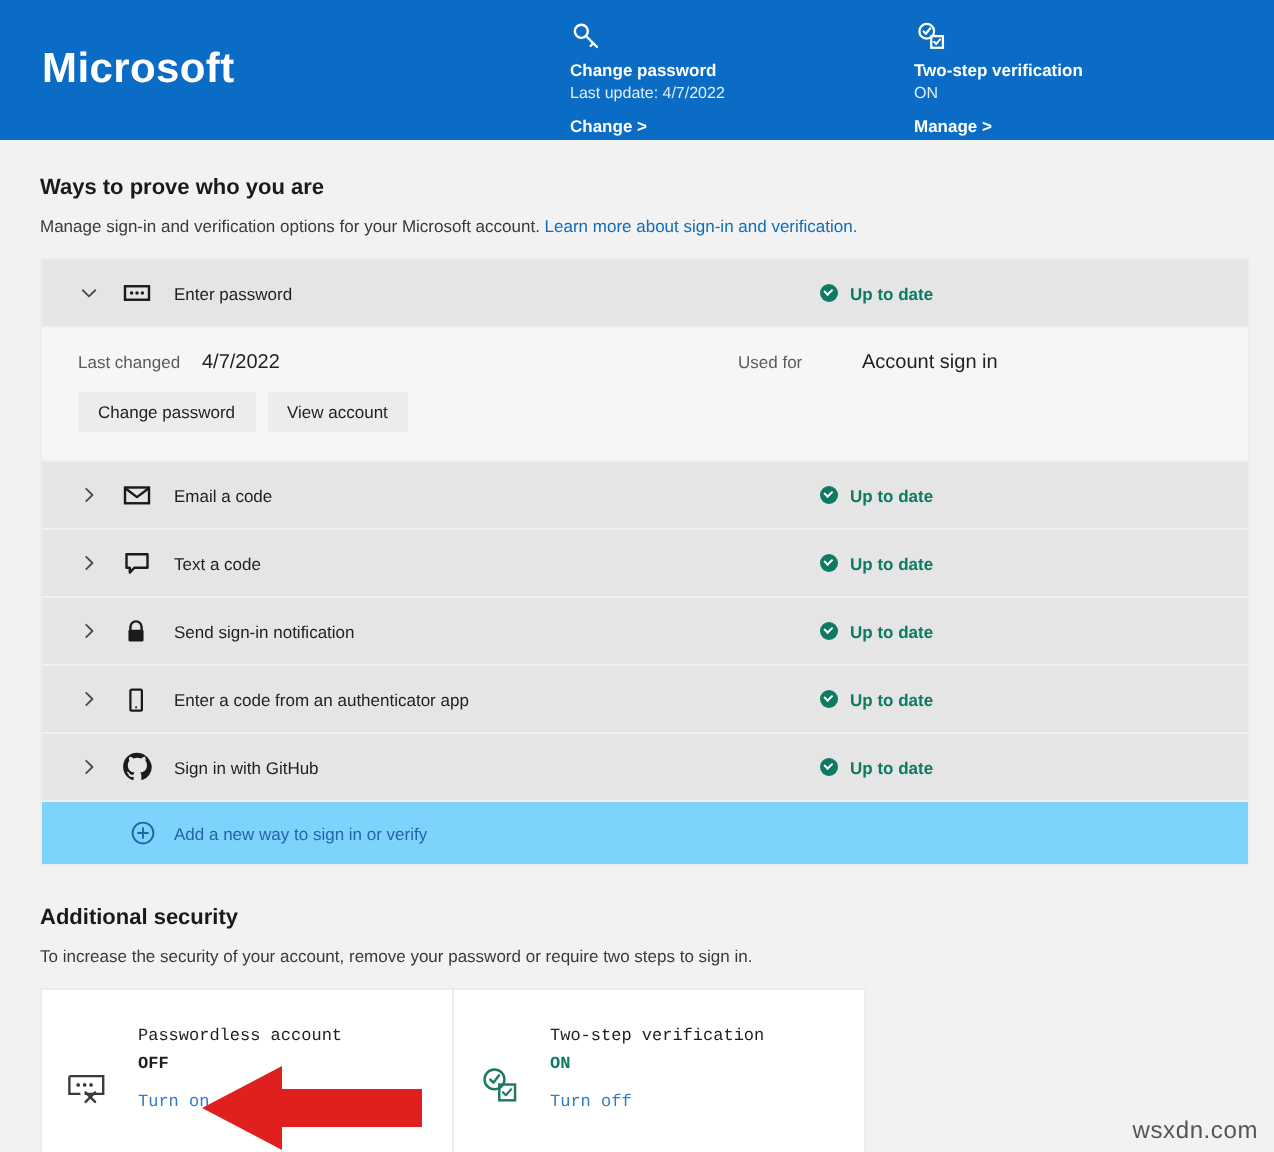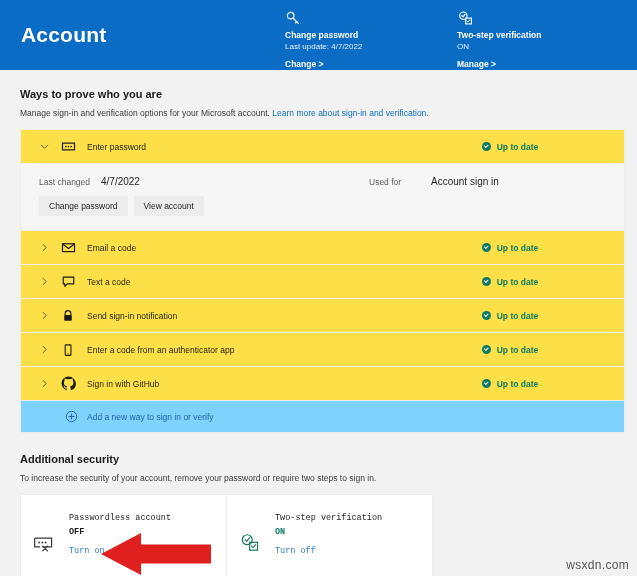--- a/index.html
+++ b/index.html
@@ -86,21 +86,21 @@
     margin: 11px 12px 0 20px;
     background: #ffffff;
     border: 1px solid #ededed;
   }
   .row {
     display: flex;
     align-items: center;
     height: 33px;
     padding: 0 14px 0 18px;
     border-bottom: 1px solid #f0f0f0;
-    background: #fde047;
+    background: #e5e5e5;
   }
   .row:last-child { border-bottom: none; }
   .row .chev {
     width: 22px;
     flex: 0 0 22px;
     display: flex;
     align-items: center;
     color: #4a4a4a;
   }
   .row .rowicon {
@@ -114,21 +114,20 @@
     color: #201f1e;
     flex: 1 1 auto;
     white-space: nowrap;
   }
   .status {
     display: flex;
     align-items: center;
     gap: 6px;
     width: 200px;
     flex: 0 0 200px;
-    justify-content: center;
   }
   .status .dot {
     width: 9px; height: 9px;
     border-radius: 50%;
     background: #0d7a63;
     position: relative;
     flex: 0 0 9px;
   }
   .status .dot::after {
     content: "";
@@ -247,21 +246,21 @@
     color: #555;
     letter-spacing: .3px;
   }
 </style>
 </head>
 <body>
 
 <div class="page">
 
   <div class="hero">
-    <div class="hero-title">Account</div>
+    <div class="hero-title">Microsoft</div>
 
     <div class="hero-card c1">
       <div class="hero-icon">
         <svg width="17" height="17" viewBox="0 0 24 24" fill="none" stroke="#ffffff" stroke-width="1.7">
           <circle cx="8" cy="8" r="4.6"></circle>
           <path d="M11.3 11.3 L19 19" stroke-linecap="round"></path>
           <path d="M16.4 16.4 L14.6 18.2" stroke-linecap="round"></path>
         </svg>
       </div>
       <div class="hero-name">Change password</div>

